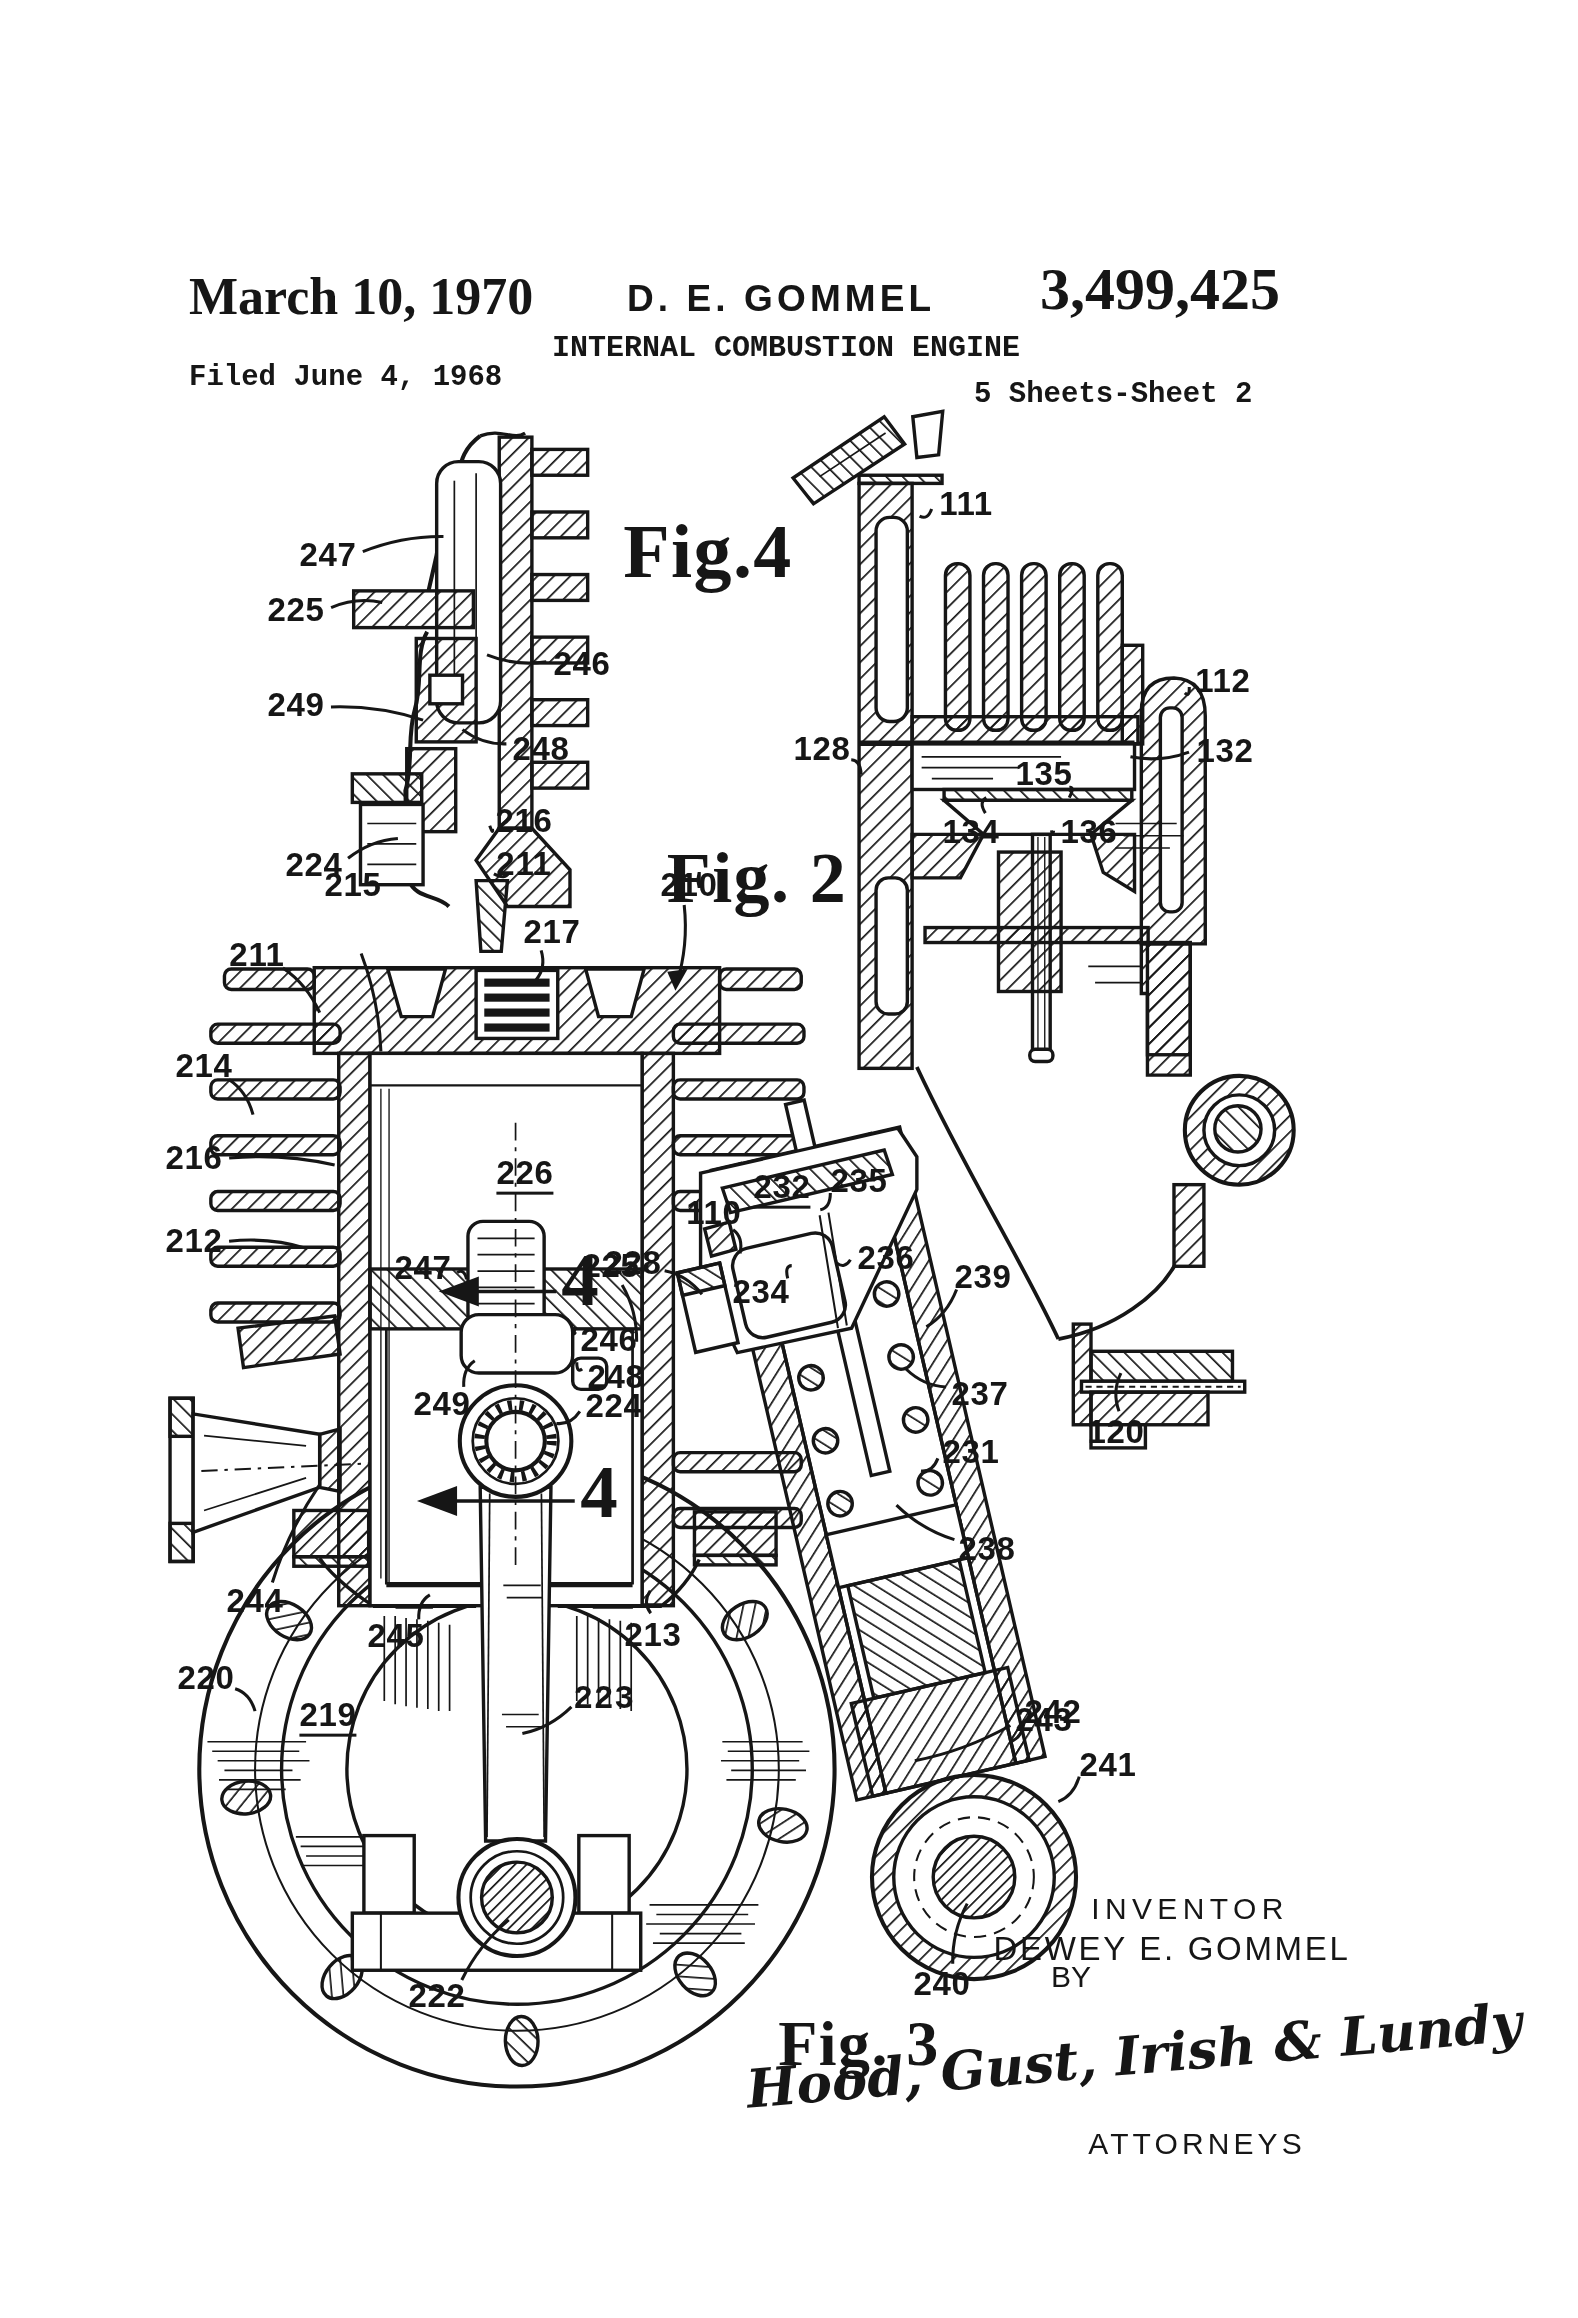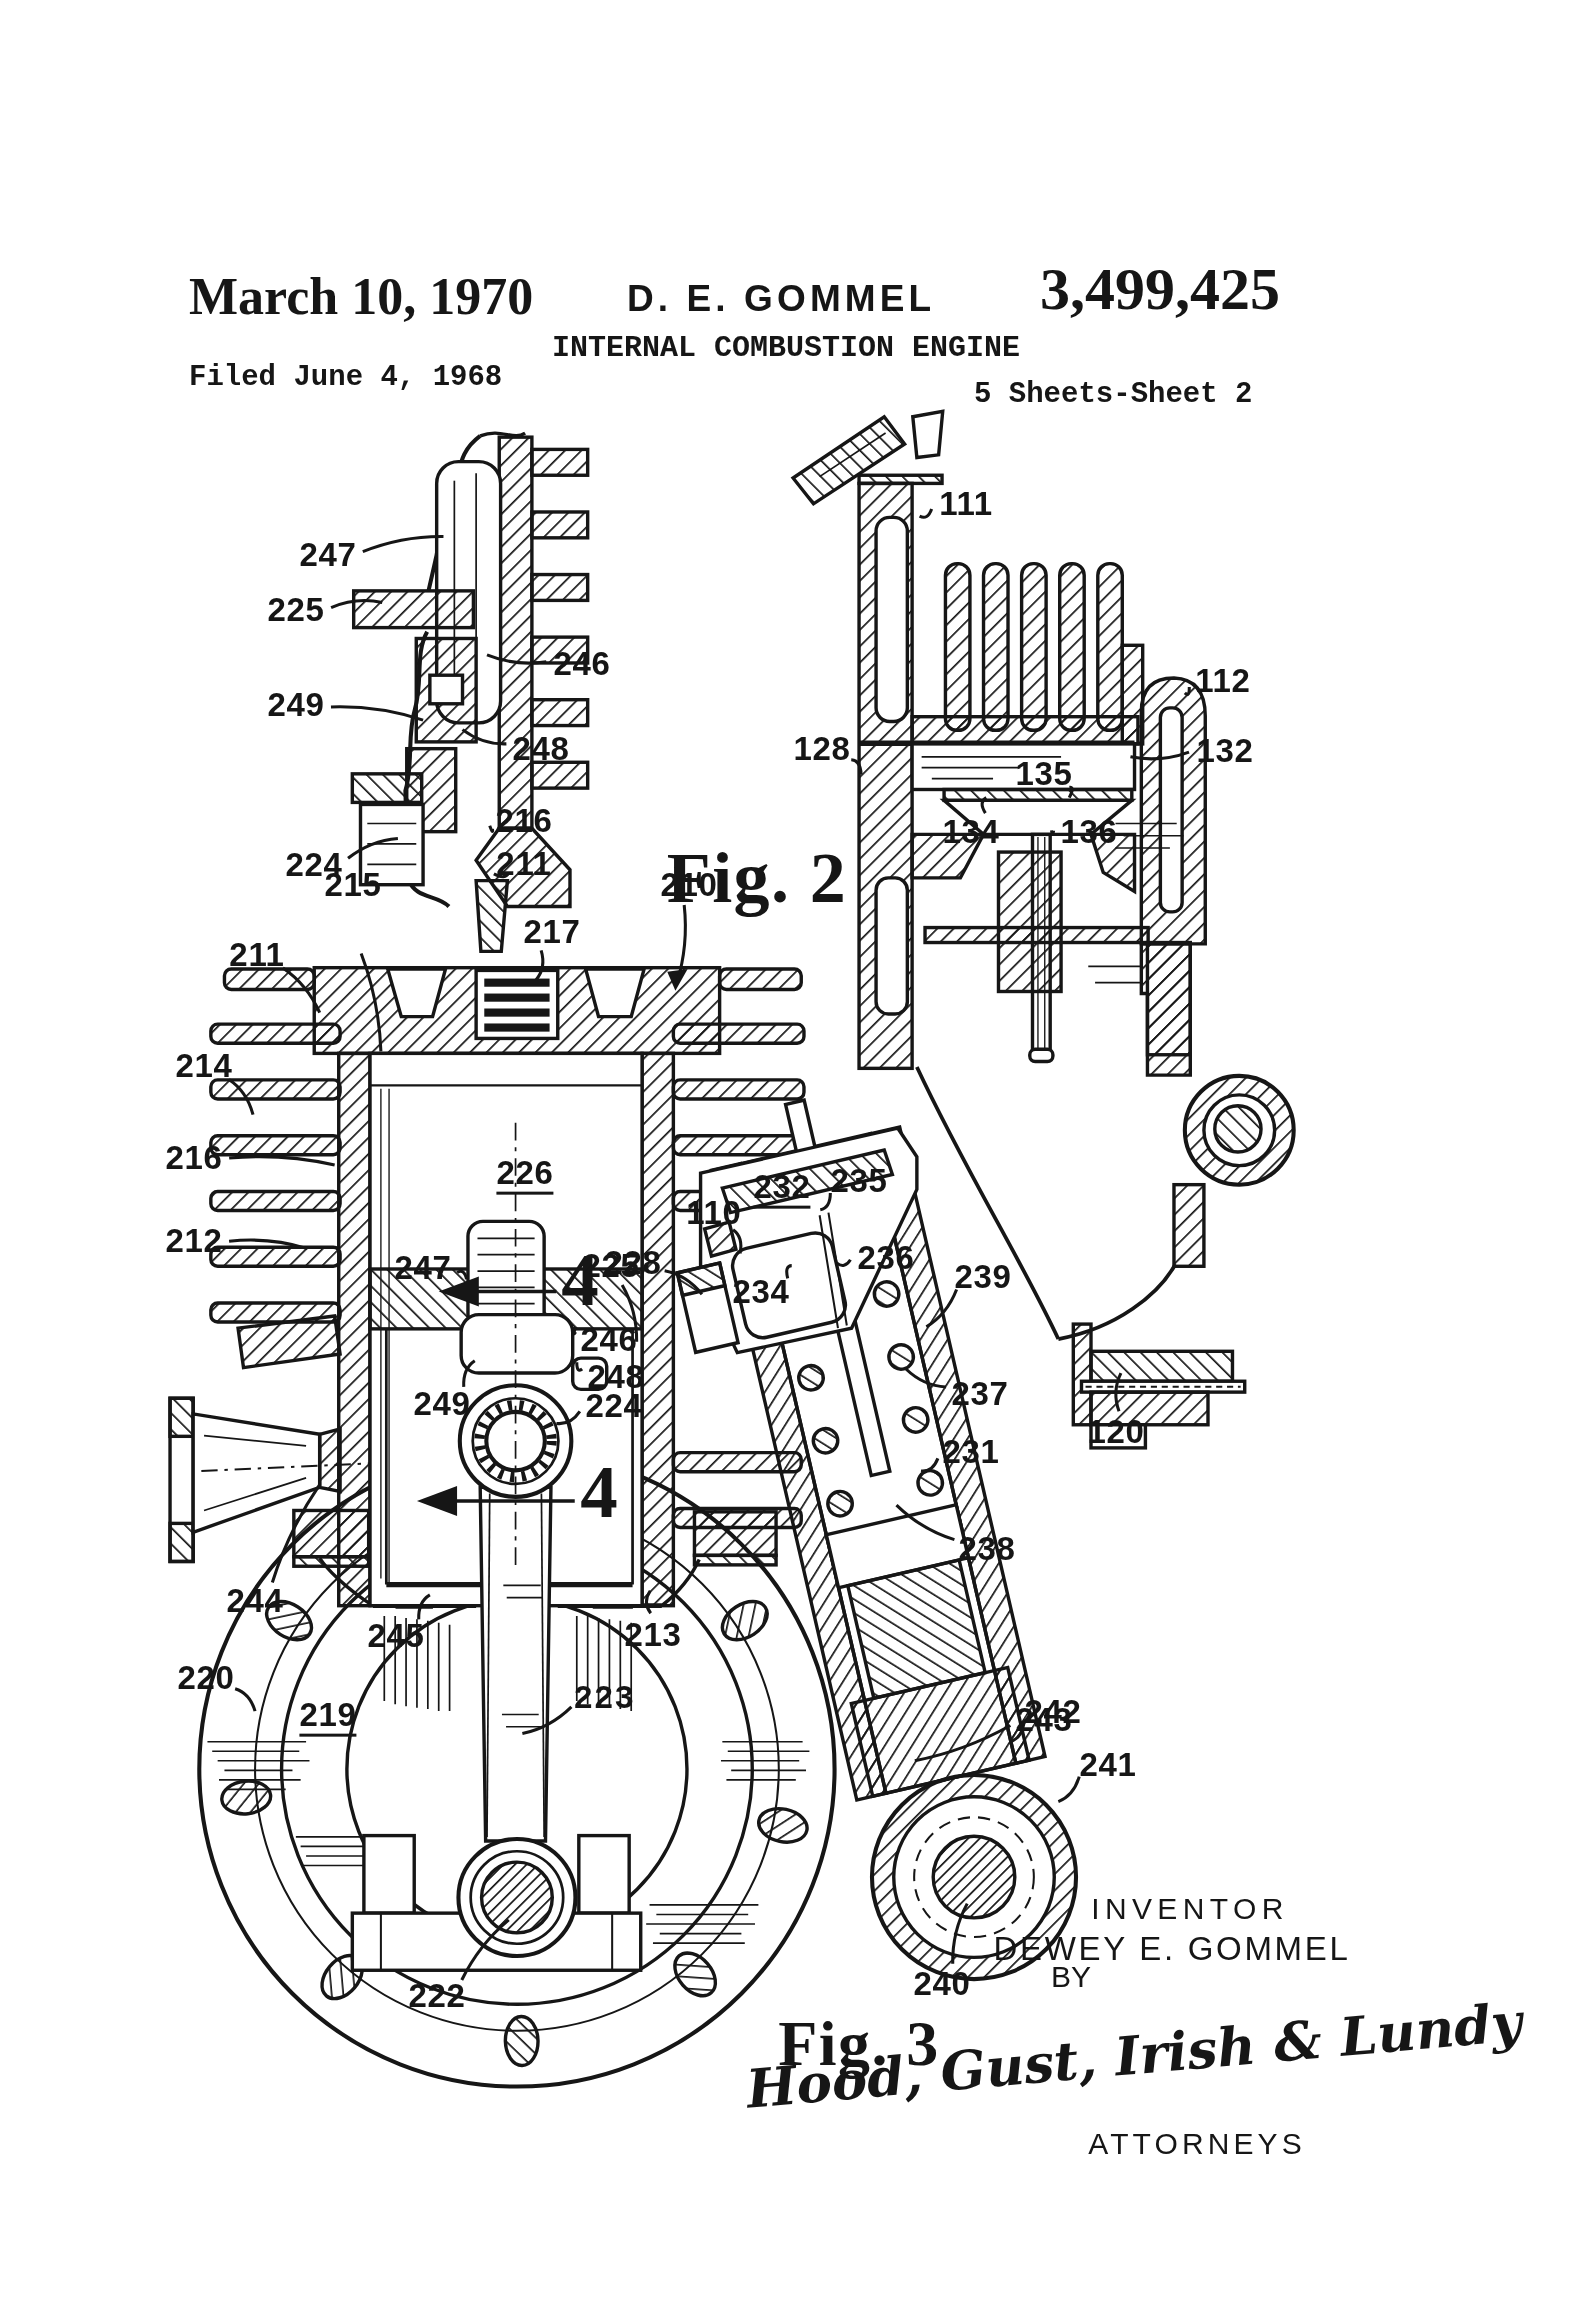--- a/index.html
+++ b/index.html
@@ -371,20 +371,21 @@
   <div class="abs h-mono" style="left:189px;top:361px;font-size:29px;">Filed June 4, 1968</div>
   <div class="abs h-mono" style="left:974px;top:378px;font-size:29px;">5 Sheets-Sheet 2</div>
 
   <div class="inv" style="left:1190px;top:1909px;font-size:30px;letter-spacing:5.4px;">INVENTOR</div>
   <div class="inv" style="left:1172px;top:1949px;font-size:33px;letter-spacing:2.7px;">DEWEY E. GOMMEL</div>
   <div class="inv" style="left:1071px;top:1977px;font-size:30px;">BY</div>
   <div class="sig" style="left:1134px;top:2055px;font-size:53px;">Hood, Gust, Irish &amp; Lundy</div>
   <div class="inv" style="left:1197px;top:2144px;font-size:30px;letter-spacing:4.1px;">ATTORNEYS</div>
 
   <div id="labels-layer" class="abs" style="left:0;top:0;width:100%;height:100%;">
+      <div class="fig-title" style="left: 708px; top: 551px; font-size: 76px;">Fig.4</div>
       <div class="fig-title" style="left: 757px; top: 878px; font-size: 72px;">Fig. 2</div>
       <div class="fig-title" style="left: 859px; top: 2044px; font-size: 64px;">Fig. 3</div>
       <div class="section-num" style="left: 580px; top: 1279px;">4</div>
       <div class="section-num" style="left: 599px; top: 1491px;">4</div>
       <div class="lbl" style="left: 328px; top: 554px;">247</div>
       <div class="lbl" style="left: 296px; top: 609px;">225</div>
       <div class="lbl" style="left: 296px; top: 704px;">249</div>
       <div class="lbl" style="left: 582px; top: 663px;">246</div>
       <div class="lbl" style="left: 541px; top: 748px;">248</div>
       <div class="lbl" style="left: 524px; top: 820px;">216</div>

